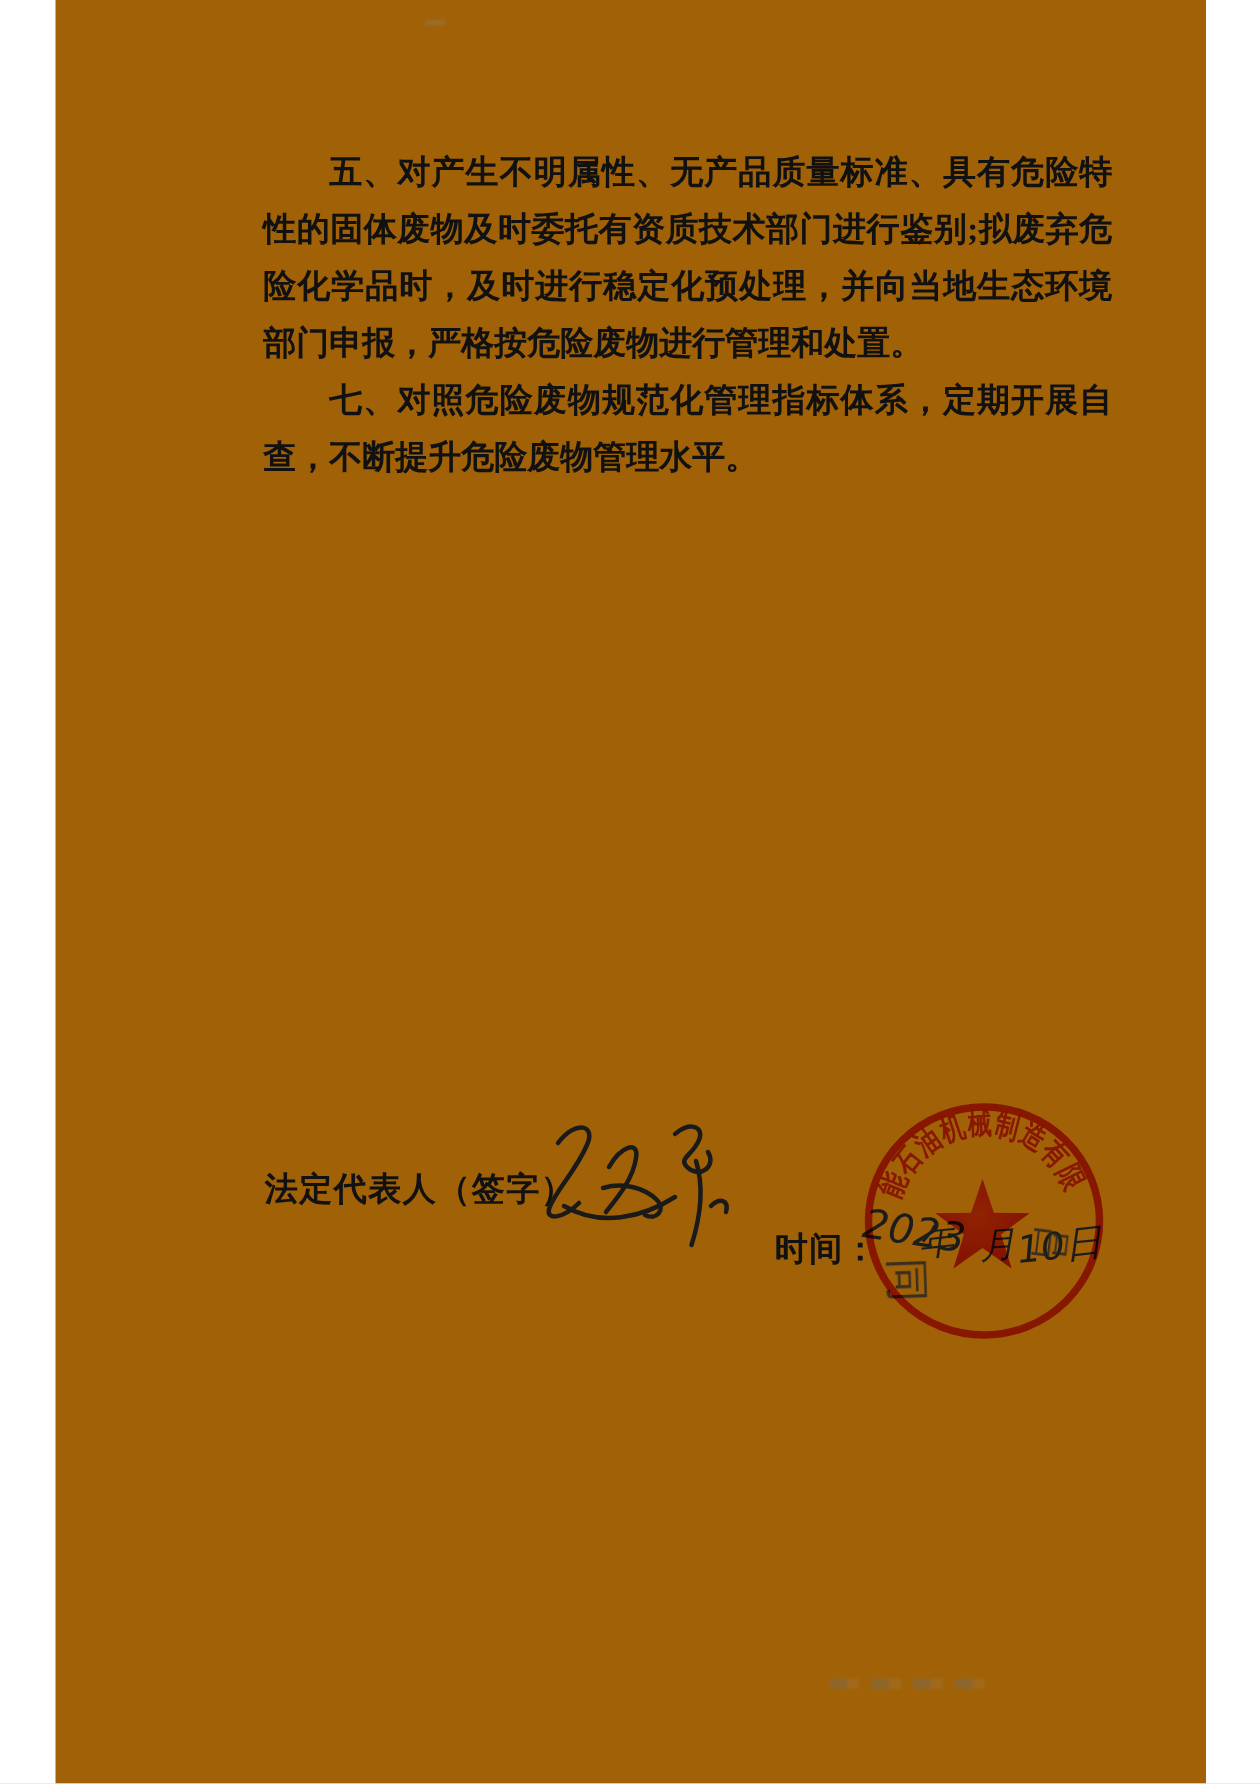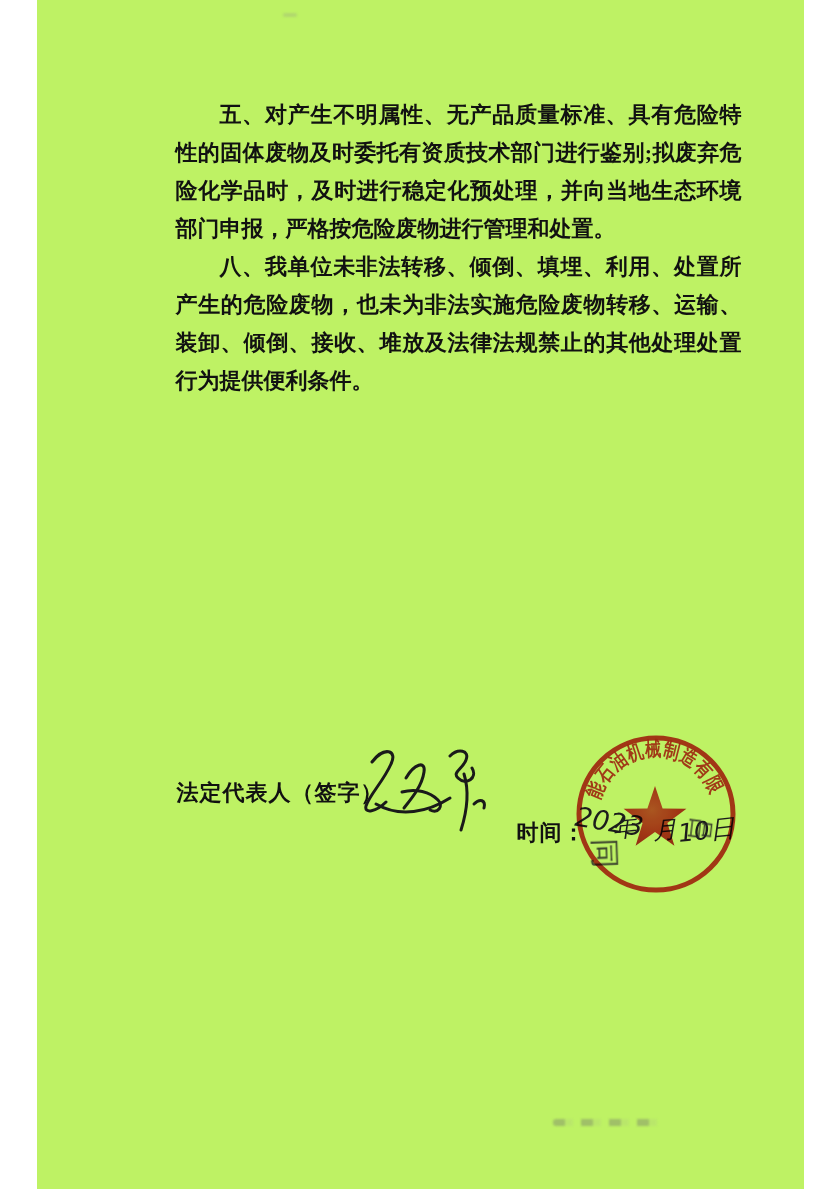--- a/index.html
+++ b/index.html
@@ -1,20 +1,20 @@
 <!DOCTYPE html>
 <html><head>
 <meta charset="utf-8">
 <style>
   html,body{margin:0;padding:0;background:#ffffff;}
   .page{
     position:relative;
     width:767px;height:1189px;
     margin:0 auto;
-    background:#bef264;
+    background:#a16207;
     overflow:hidden;
     font-family:"Liberation Serif","DejaVu Serif",serif;
     color:#111;
   }
   .clauses{
     position:absolute;
     left:139px;top:96px;width:566px;
     font-size:22px;line-height:38px;
     font-weight:600;
     text-align:justify;
@@ -78,21 +78,21 @@
     border-radius:2px;
   }
 </style>
 </head>
 <body>
 
 <div class="page">
 
   <div class="clauses">
     <p>五、对产生不明属性、无产品质量标准、具有危险特性的固体废物及时委托有资质技术部门进行鉴别;拟废弃危险化学品时，及时进行稳定化预处理，并向当地生态环境部门申报，严格按危险废物进行管理和处置。</p>
-    <p>八、我单位未非法转移、倾倒、填埋、利用、处置所产生的危险废物，也未为非法实施危险废物转移、运输、装卸、倾倒、接收、堆放及法律法规禁止的其他处理处置行为提供便利条件。</p>
+    <p>七、对照危险废物规范化管理指标体系，定期开展自查，不断提升危险废物管理水平。</p>
   </div>
 
   <div class="sig-label" id="legal-rep-label">法定代表人（签字）</div>
 
   <svg class="signature-svg" viewBox="0 0 145 95">
     <g fill="none" stroke="#1a1a1a" stroke-width="3" stroke-linecap="round" stroke-linejoin="round">
       <path d="M20,20 C32,4 46,8 39,22 C31,40 18,52 14,64 C12,72 24,70 34,60"></path>
       <path d="M24,62 C48,76 76,70 98,56"></path>
       <path d="M54,36 C62,22 74,18 72,30 C70,44 60,56 52,66"></path>
       <path d="M50,50 C64,46 78,50 86,58 C92,64 86,72 78,68"></path>

